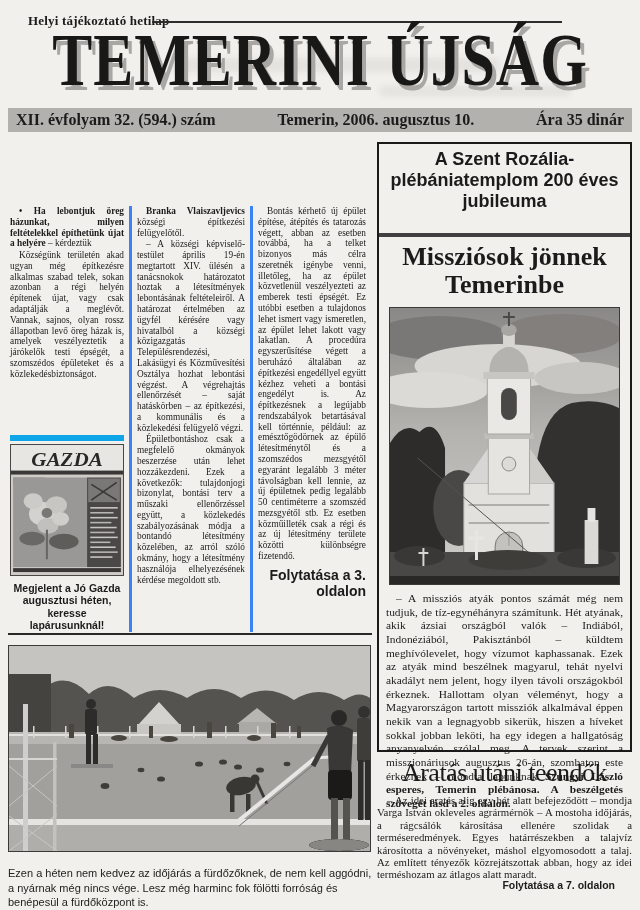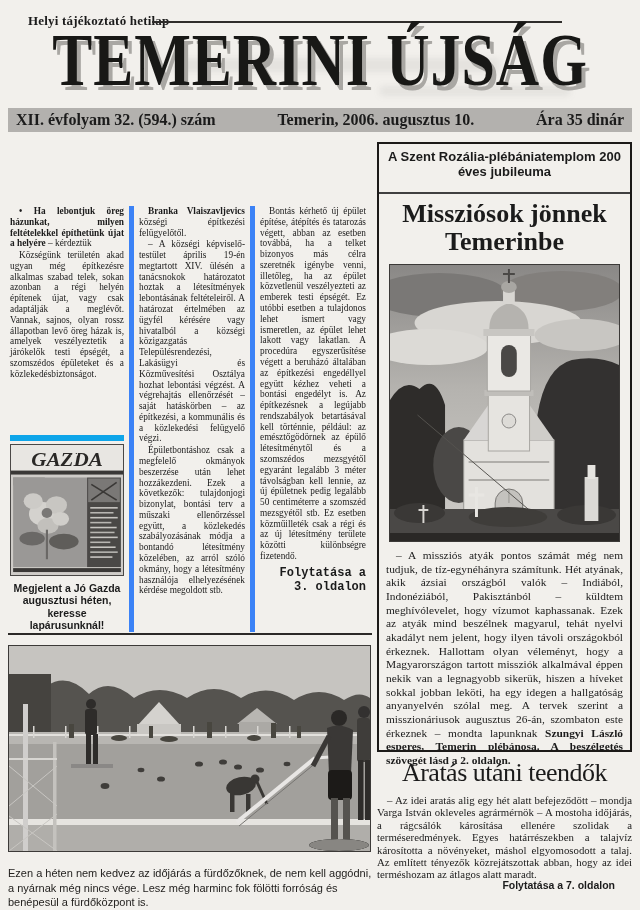--- a/index.html
+++ b/index.html
@@ -30,40 +30,40 @@
     font-weight:bold;font-size:16px;
   }
   
   .lead-head{position:absolute;left:8px;top:138px;width:364px;text-align:center;}
   .lead-headline{font-size:31px;font-weight:bold;letter-spacing:-1px;line-height:1;
     transform:scaleY(1.18);transform-origin:top center;}
   .lead-subtitle{font-size:15px;font-weight:bold;font-style:italic;margin-top:10px;}
   .cols{position:absolute;left:8px;top:206px;width:364px;height:426px;display:flex;overflow:hidden;}
   .col{width:121px;padding:0 5px 0 2px;font-size:9.3px;line-height:1.16;text-align:justify;
     hyphens:auto;-webkit-hyphens:auto;overflow:hidden;}
-  .col + .col{border-left:5px solid #3b82f6;padding-left:5px;}
+  .col + .col{border-left:3px solid #3b82f6;padding-left:5px;}
   .col p{text-indent:9px;margin-bottom:1px;}
   .col .q{font-weight:bold;}
   .col1{display:flex;flex-direction:column;}
-  .cont{font-family:Liberation Mono, monospace;font-weight:bold;font-size:12px;text-align:right;margin-top:5px;}
+  .cont{font-family:Liberation Sans, sans-serif;font-weight:bold;font-size:14px;text-align:right;margin-top:5px;}
   .left-rule{position:absolute;left:8px;top:633px;width:364px;height:2px;background:#2b2927;}
   
   .gazda-box{margin-top:auto;border-top:6px solid #0ea5e9;padding-top:3px;}
   .gazda-cover{width:100%;height:132px;border:1px solid #4a4846;background:#cfccc8;}
   .gazda-caption{font-family:"Liberation Sans",sans-serif;font-weight:bold;font-size:10.5px;
     line-height:1.2;text-align:center;text-indent:0 !important;margin-top:3px;}
   
   .pool-photo{position:absolute;left:8px;top:645px;width:363px;height:207px;border:1px solid #3c3a38;background:#b8b6b2;}
   .pool-photo svg{display:block;width:100%;height:100%;}
   .pool-caption{position:absolute;left:8px;top:856px;width:366px;
     font-family:"Liberation Sans",sans-serif;font-weight:normal;font-size:11px;line-height:1.32;color:#242220;margin-top:10px;}
   
   .mission-box{position:absolute;left:377px;top:142px;width:255px;height:610px;border:2px solid #1c1a18;}
-  .kicker{font-family:"Liberation Sans",sans-serif;font-weight:bold;font-size:13px;line-height:1.18;
-    text-align:center;padding:5px 8px 12px;border-bottom:2px solid #404040;}
+  .kicker{font-family:"Liberation Sans",sans-serif;font-weight:bold;font-size:18px;line-height:1.18;
+    text-align:center;padding:5px 8px 20px;border-bottom:4px solid #404040;}
   .mission-headline{font-size:26px;font-weight:bold;text-align:center;line-height:1.08;padding:6px 4px;}
   .church-photo{margin:2px 10px;height:278px;border:1px solid #3c3a38;background:#b0aeaa;}
   .church-photo svg{display:block;width:100%;height:100%;}
   .mission-body{padding:5px 7px;font-size:11.4px;line-height:1.2;text-align:justify;text-indent:10px;}
   .b{font-weight:bold;}
   
   .harvest-headline{position:absolute;left:377px;top:760px;width:255px;text-align:center;
     font-size:26px;font-weight:normal;letter-spacing:-.5px;line-height:1;}
   .harvest-body{position:absolute;left:377px;top:794px;width:255px;font-size:10.8px;line-height:1.15;
     text-align:justify;text-indent:10px;}

